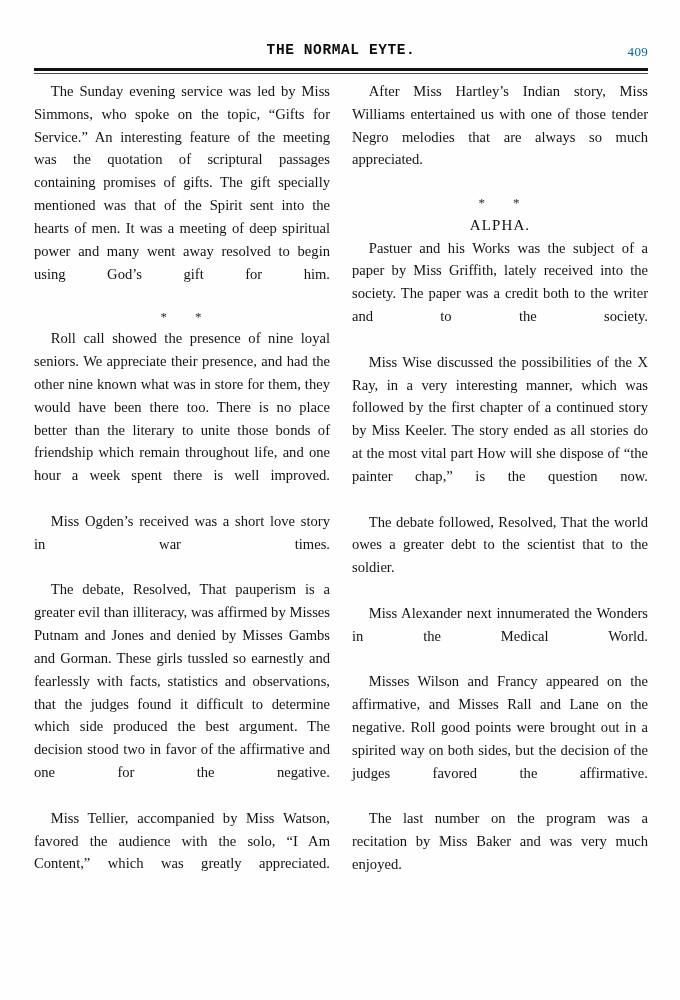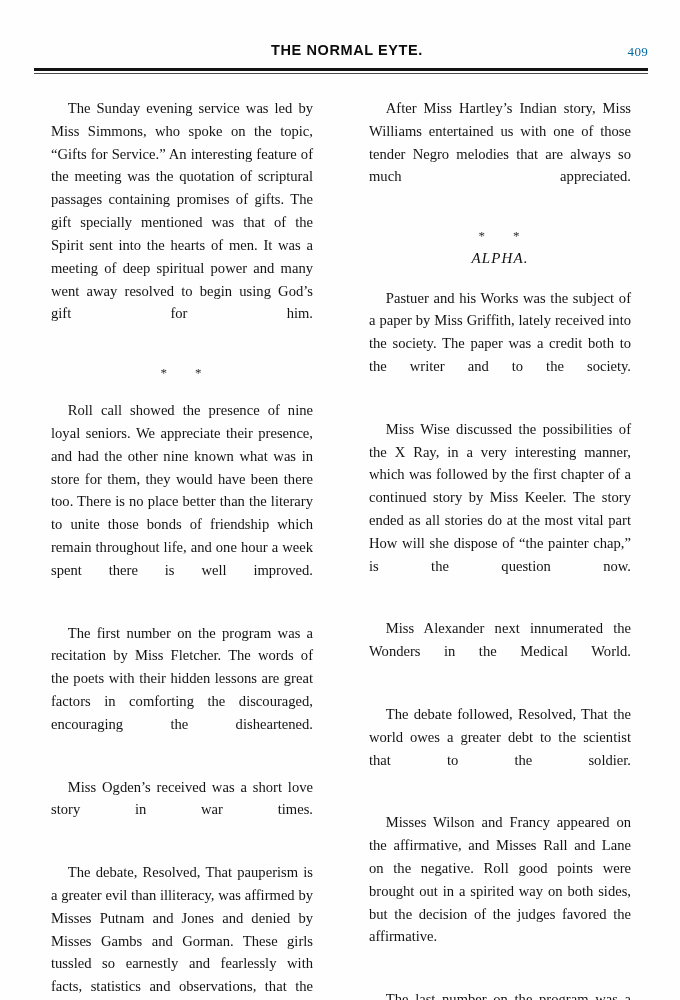--- a/index.html
+++ b/index.html
@@ -28,25 +28,25 @@
   
   .masthead {
     position: absolute;
     left: 34px;
     top: 42px;
     width: 614px;
     height: 26px;
   }
   .masthead-title {
     position: absolute;
-    left: 6px;
+    left: 0;
     top: 0;
     width: 614px;
     text-align: center;
-    font-family: Liberation Sans, sans-serif;
+    font-family: Liberation Mono, monospace;
     font-weight: bold;
     font-size: 14.5px;
     letter-spacing: 0.6px;
     color: #0c0c0c;
   }
   .masthead-folio {
     position: absolute;
     right: 0;
     top: 2px;
     font-size: 13px;
@@ -82,21 +82,21 @@
     display: flex;
     flex-direction: row;
     justify-content: space-between;
   }
   .column {
     width: 296px;
     height: 100%;
   }
 
   p.para {
-    margin: 17px;
+    margin: 0;
     text-indent: 1.15em;
     text-align: justify;
     font-size: 14.6px;
     line-height: 1.565;
     color: #131313;
     -webkit-font-smoothing: none;
   }
 
   
   p.para::after {
@@ -106,21 +106,20 @@
   }
 
   h2.section-head {
     margin: 2px 0 0 0;
     text-align: center;
     font-weight: normal;
     font-size: 15px;
     letter-spacing: 1.1px;
     color: #101010;
     line-height: 1.5;
-    font-style: italic;
   }
 
   .stars {
     margin: 1px 0 1px 0;
     text-align: center;
     font-size: 13px;
     letter-spacing: 2px;
     color: #2a2a2a;
     line-height: 1.3;
     height: 17px;
@@ -148,40 +147,39 @@
     <div class="column">
 
       <p class="para">The Sunday evening service was led by Miss Simmons, who spoke on the topic, “Gifts for Service.” An interesting feature of the meeting was the quotation of scriptural passages containing promises of gifts. The gift specially mentioned was that of the Spirit sent into the hearts of men. It was a meeting of deep spiritual power and many went away resolved to begin using God’s gift for him.</p>
 
       <div class="stars">
         <span>*</span><span class="star-gap"></span><span>*</span>
       </div>
 
 
       <p class="para">Roll call showed the presence of nine loyal seniors. We appreciate their presence, and had the other nine known what was in store for them, they would have been there too. There is no place better than the literary to unite those bonds of friendship which remain throughout life, and one hour a week spent there is well improved.</p>
-      <p class="para">The first number on the program was a recitation by Miss Fletcher. The words of the poets with their hidden lessons are great factors in comforting the discouraged, encouraging the disheartened.</p>
       <p class="para">Miss Ogden’s received was a short love story in war times.</p>
       <p class="para">The debate, Resolved, That pauperism is a greater evil than illiteracy, was affirmed by Misses Putnam and Jones and denied by Misses Gambs and Gorman. These girls tussled so earnestly and fearlessly with facts, statistics and observations, that the judges found it difficult to determine which side produced the best argument. The decision stood two in favor of the affirmative and one for the negative.</p>
       <p class="para">Miss Tellier, accompanied by Miss Watson, favored the audience with the solo, “I Am Content,” which was greatly appreciated.</p>
 
     </div>
 
     <div class="column">
 
       <p class="para">After Miss Hartley’s Indian story, Miss Williams entertained us with one of those tender Negro melodies that are always so much appreciated.</p>
 
       <div class="stars">
         <span>*</span><span class="star-gap"></span><span>*</span>
       </div>
 
       <h2 class="section-head">ALPHA.</h2>
 
       <p class="para">Pastuer and his Works was the subject of a paper by Miss Griffith, lately received into the society. The paper was a credit both to the writer and to the society.</p>
       <p class="para">Miss Wise discussed the possibilities of the X Ray, in a very interesting manner, which was followed by the first chapter of a continued story by Miss Keeler. The story ended as all stories do at the most vital part How will she dispose of “the painter chap,” is the question now.</p>
+      <p class="para">The debate followed, Resolved, That the world owes a greater debt to the scientist that to the soldier.</p>
       <p class="para">Miss Alexander next innumerated the Wonders in the Medical World.</p>
-      <p class="para">The debate followed, Resolved, That the world owes a greater debt to the scientist that to the soldier.</p>
       <p class="para">Misses Wilson and Francy appeared on the affirmative, and Misses Rall and Lane on the negative. Roll good points were brought out in a spirited way on both sides, but the decision of the judges favored the affirmative.</p>
       <p class="para">The last number on the program was a recitation by Miss Baker and was very much enjoyed.</p>
 
     </div>
 
   </div>
 </div>
 
 </body></html>

